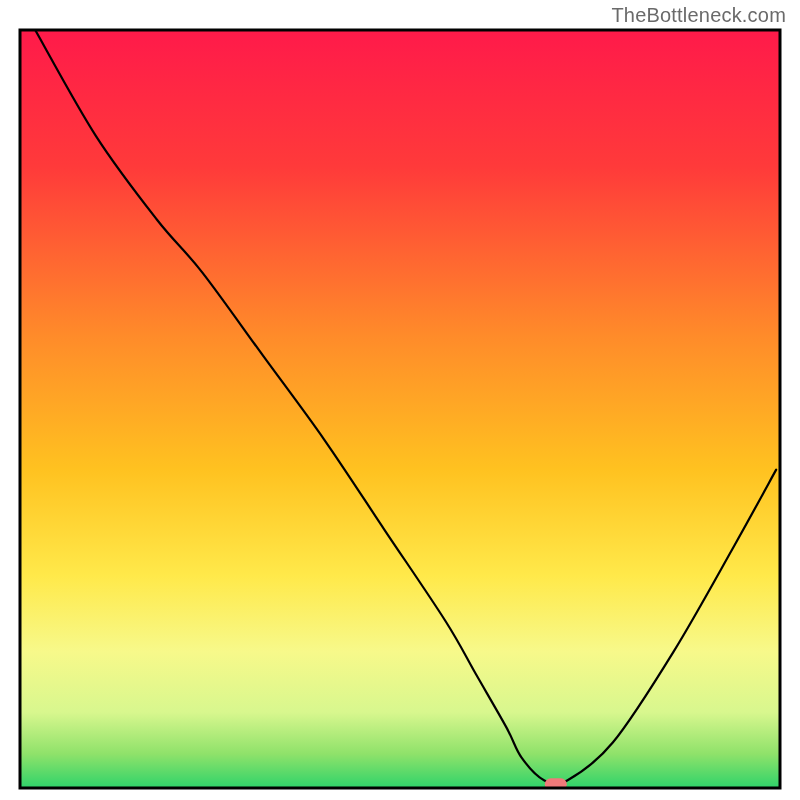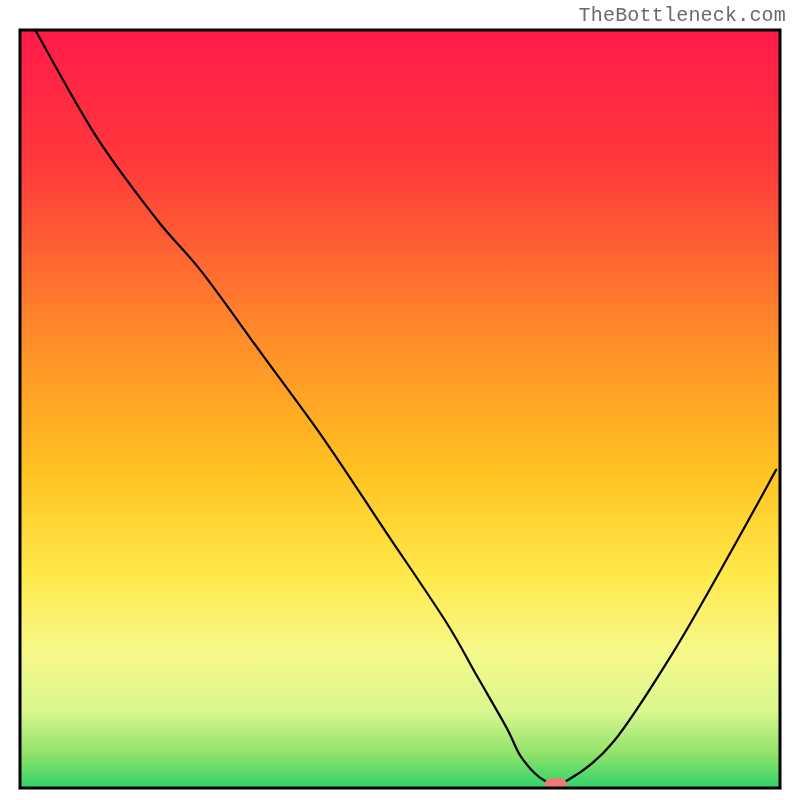--- a/index.html
+++ b/index.html
@@ -7,21 +7,20 @@
     padding: 0;
     width: 800px;
     height: 800px;
     background: #ffffff;
     font-family: Arial, Helvetica, sans-serif;
   }
   .stage {
     position: relative;
     width: 800px;
     height: 800px;
-    font-family: Liberation Mono, monospace;
   }
   .watermark {
     position: absolute;
     top: 4px;
     right: 14px;
     font-size: 20px;
     color: #6a6a6a;
     font-weight: 500;
     letter-spacing: 0.2px;
   }

